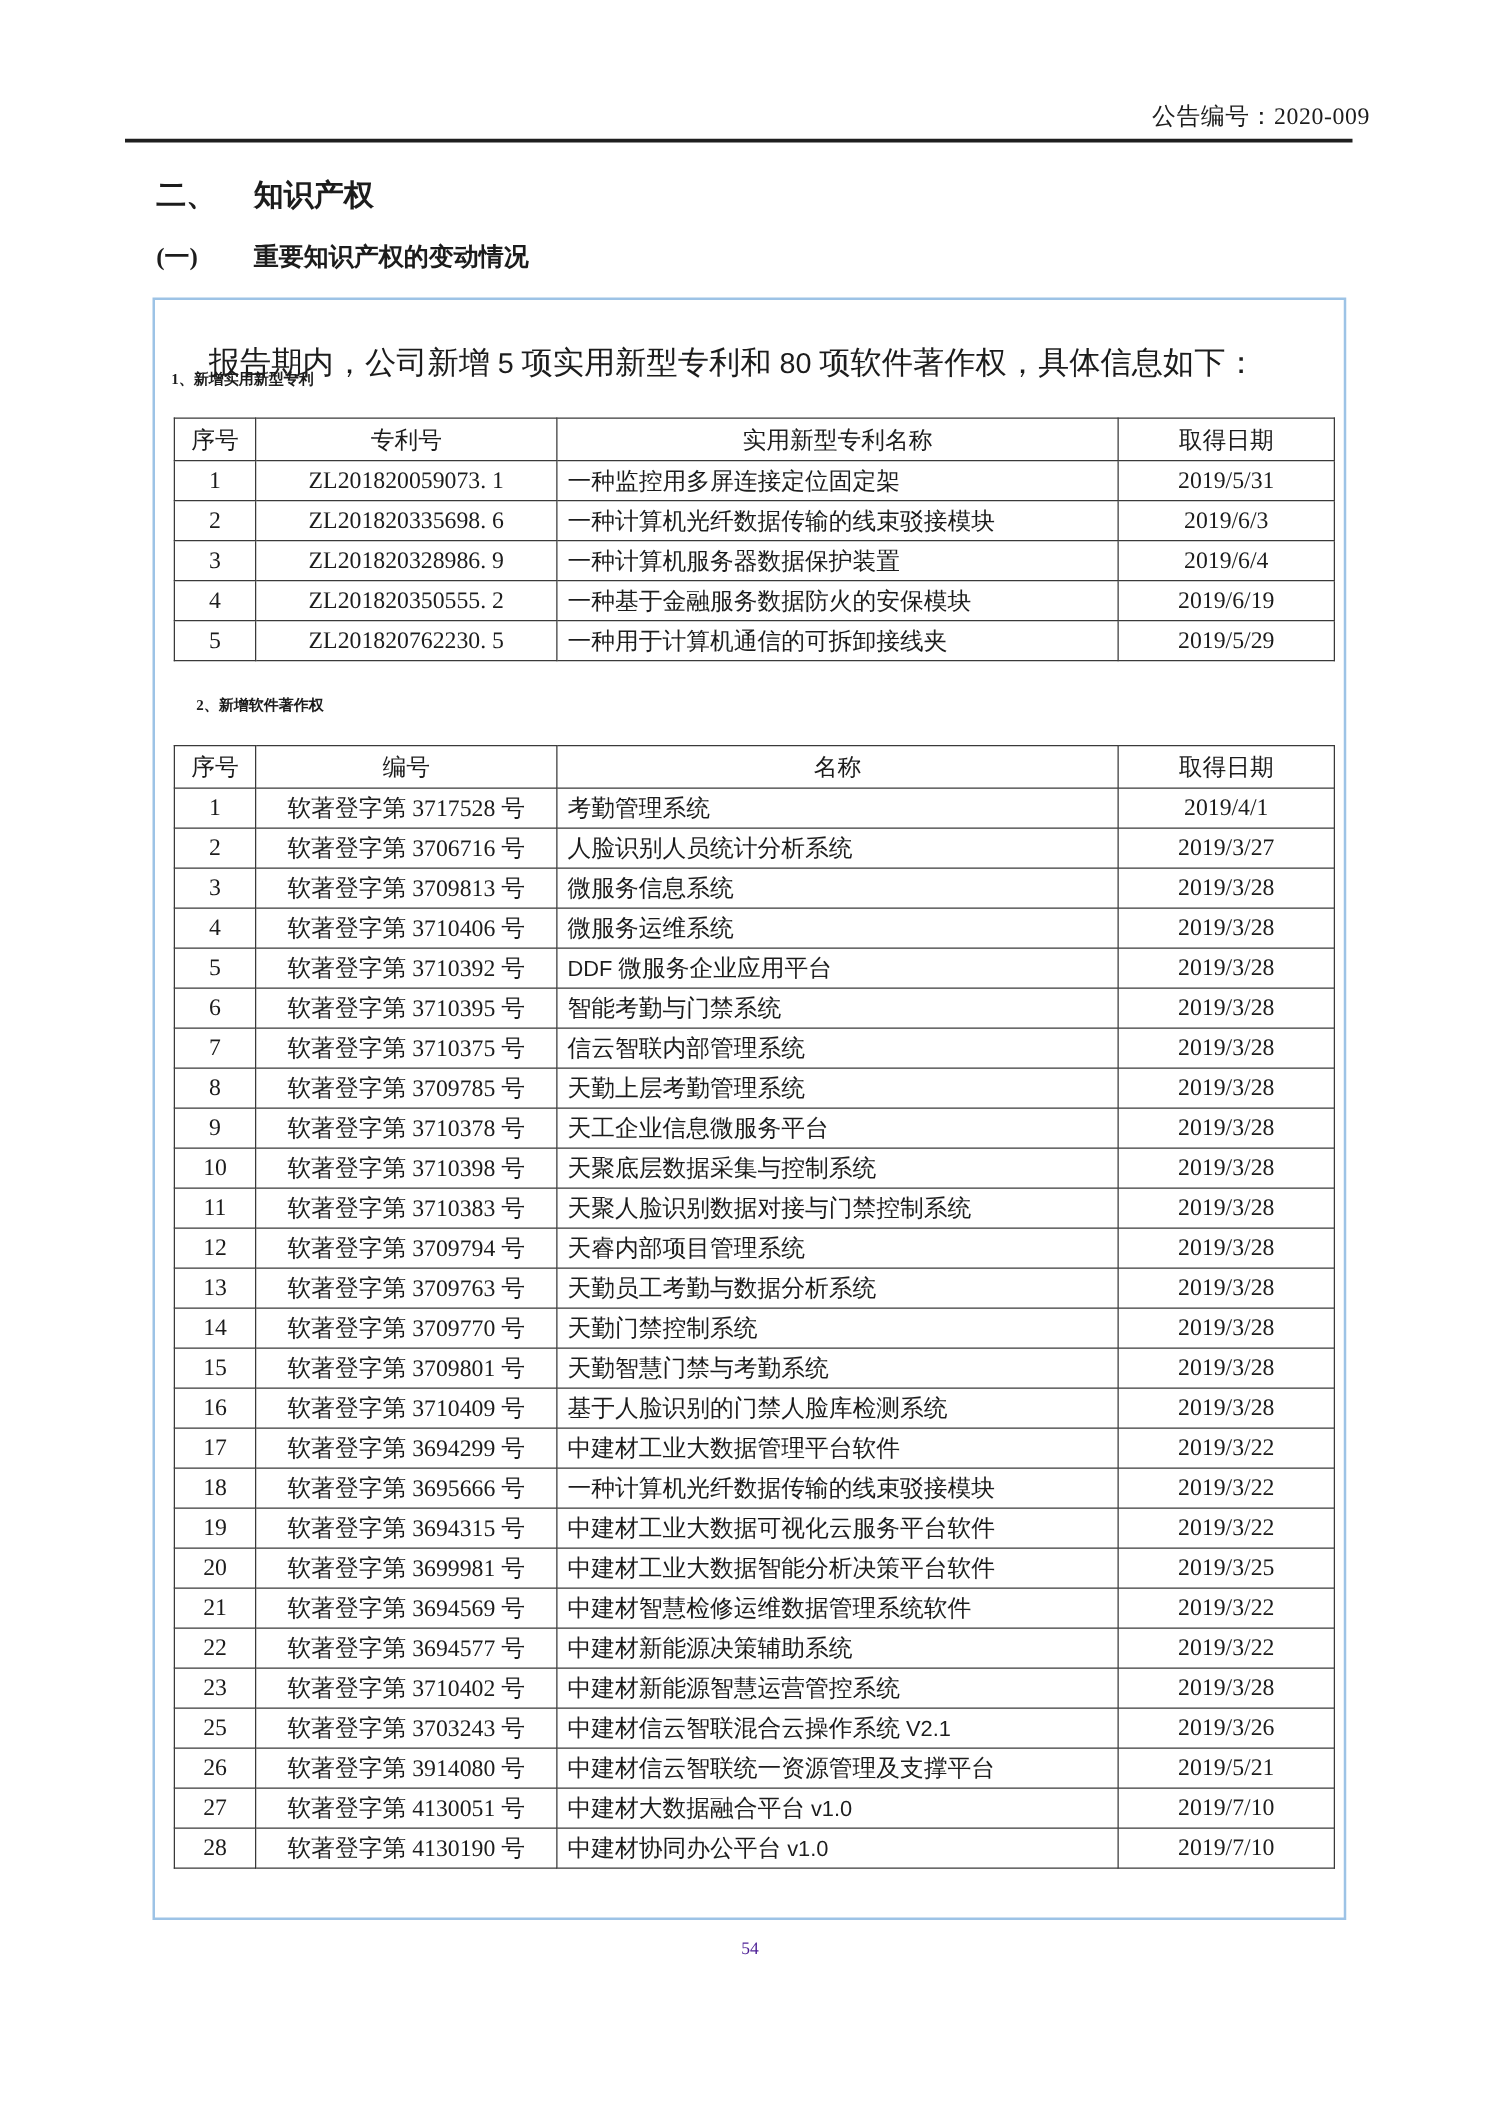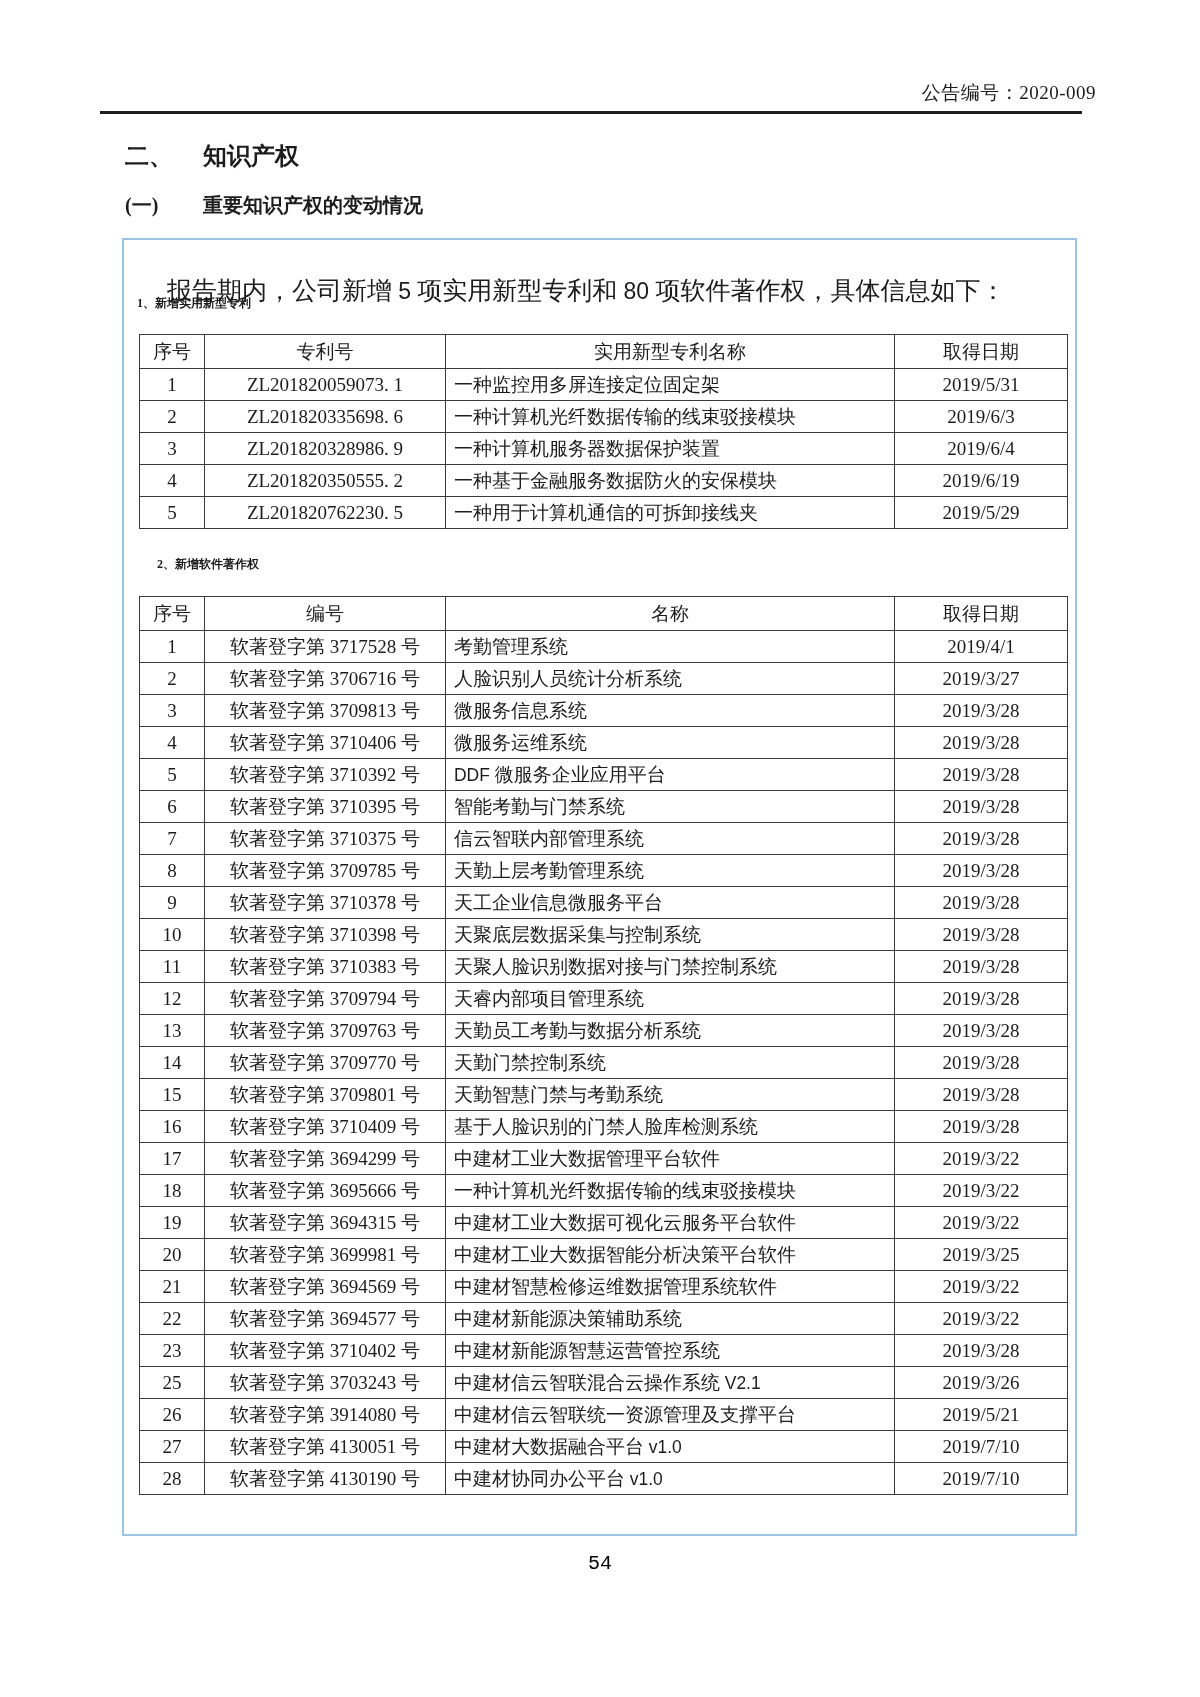--- a/index.html
+++ b/index.html
@@ -65,22 +65,22 @@
   tbody td { height:31px; }
   td.name-cell { text-align:left; padding-left:8px; }
   .lat { font-family:"Liberation Sans","DejaVu Sans",sans-serif; font-size:0.92em; }
   .col-idx  { width:65px; }
   .col-code { width:241px; }
   .col-name { width:449px; }
   .col-date { width:173px; }
   .page-number {
     position:absolute; top:1552px; left:0; width:100%;
     text-align:center;
-    font-family:Liberation Mono, monospace;
-    font-size:20px; color:#000000;
+    font-family:Liberation Serif, serif;
+    font-size:14px; color:#4c1d95;
   }
 </style>
 </head>
 <body>
 
 <div class="doc-number">公告编号：2020-009</div>
 <div class="header-rule"></div>
 
 <div class="section-heading">
   <span class="num">二、</span>

